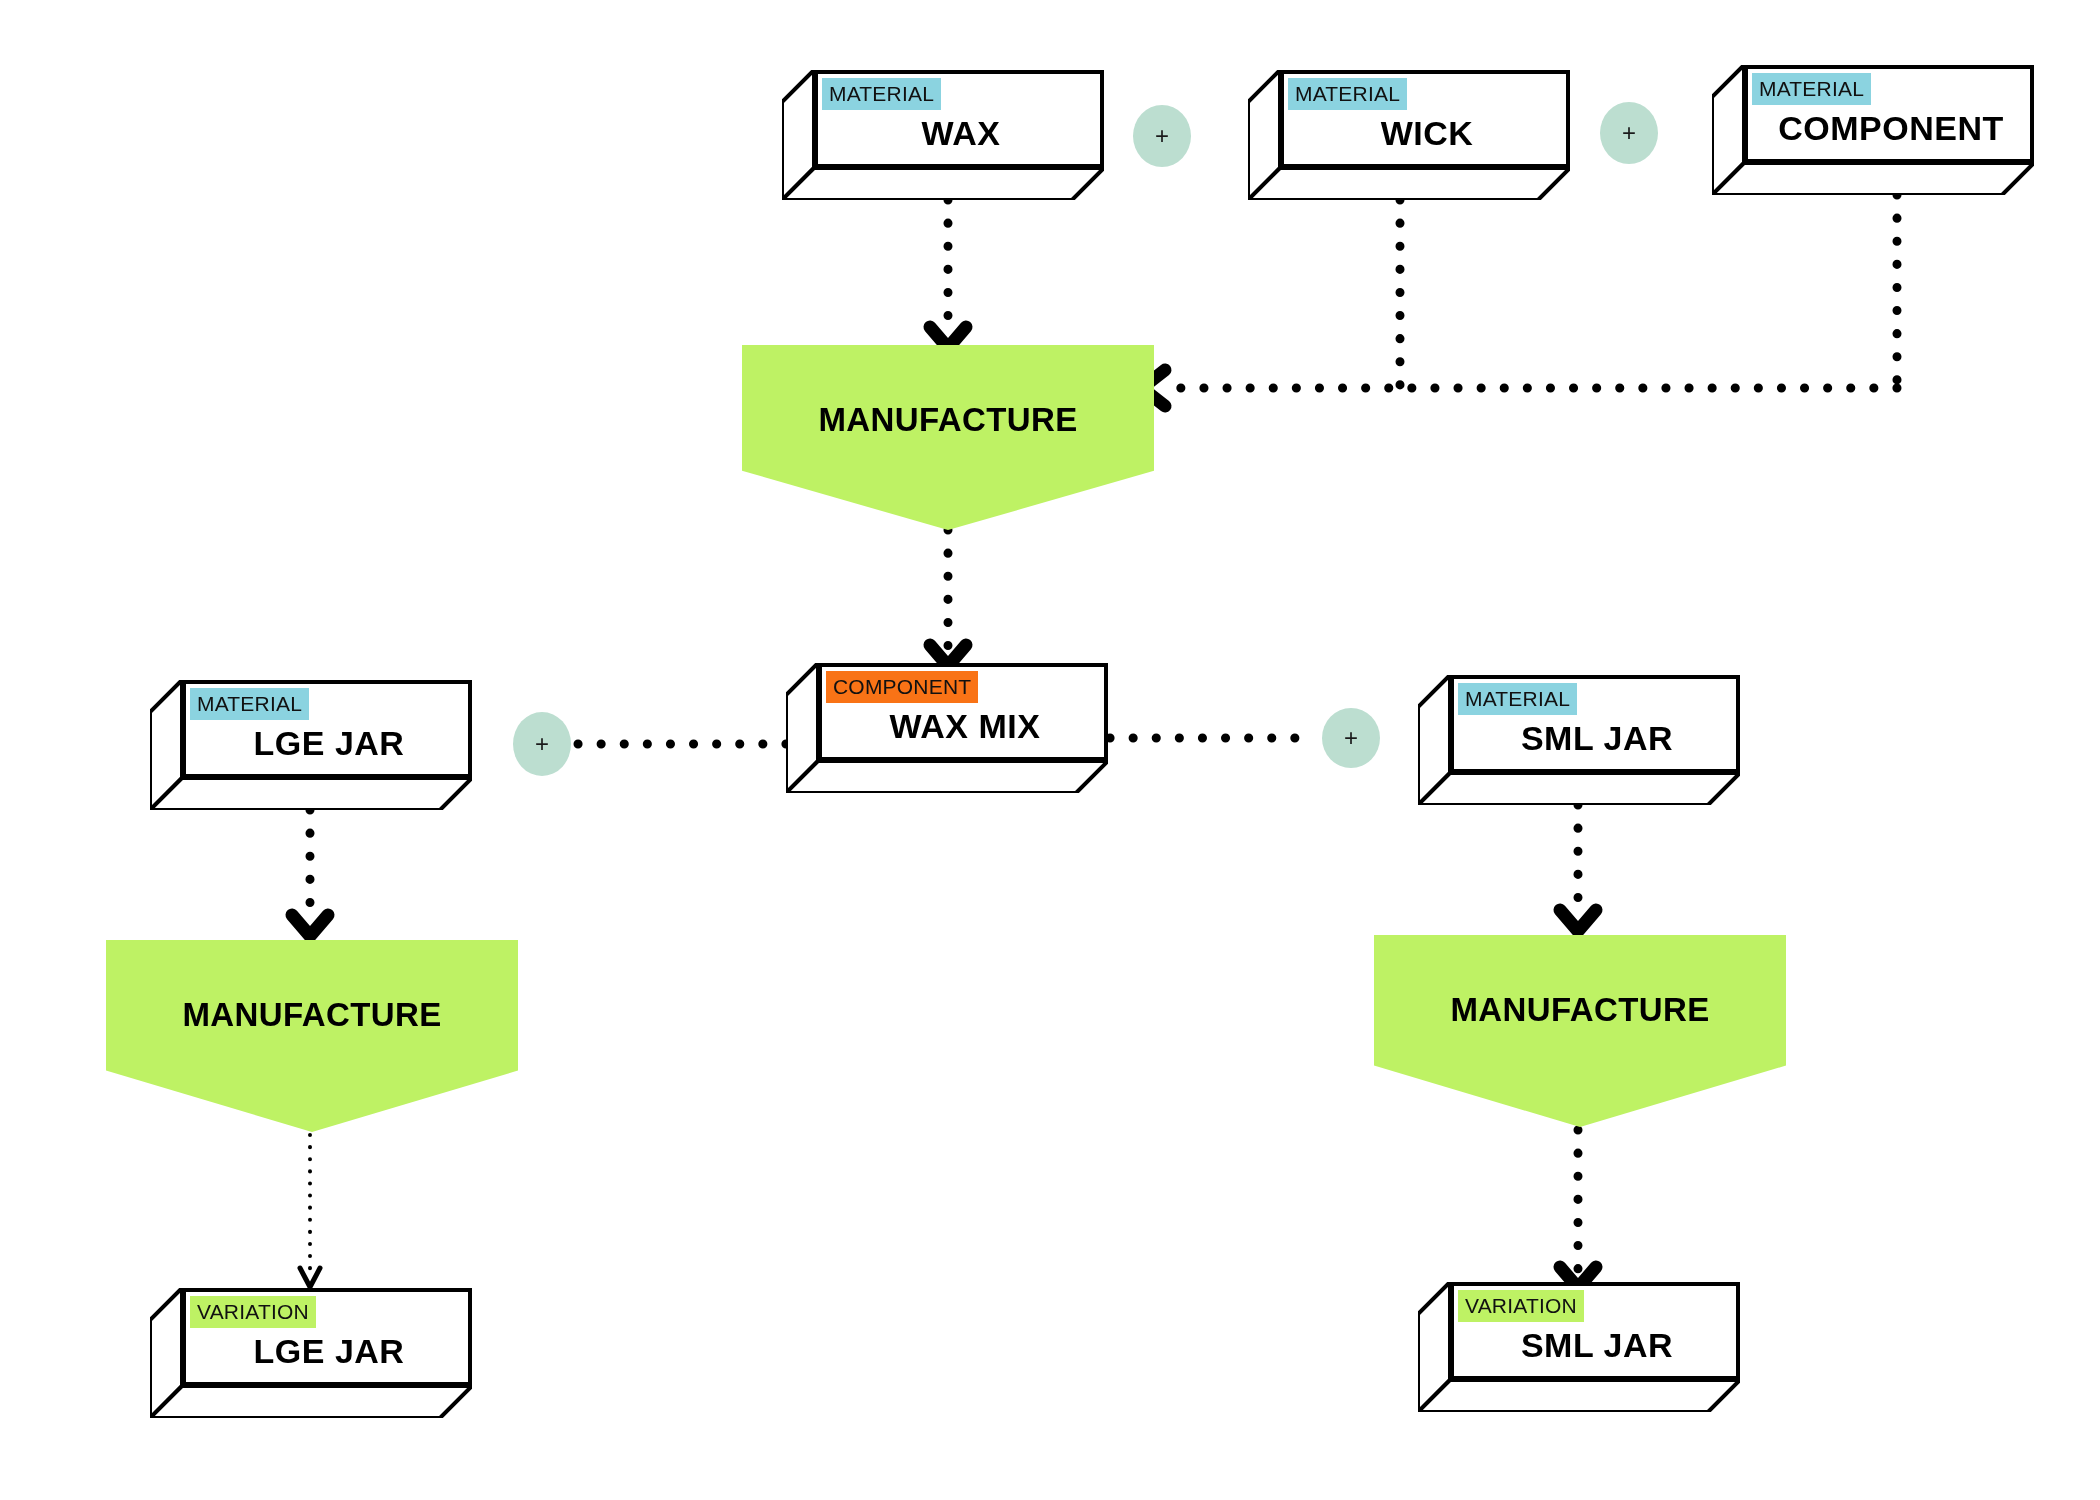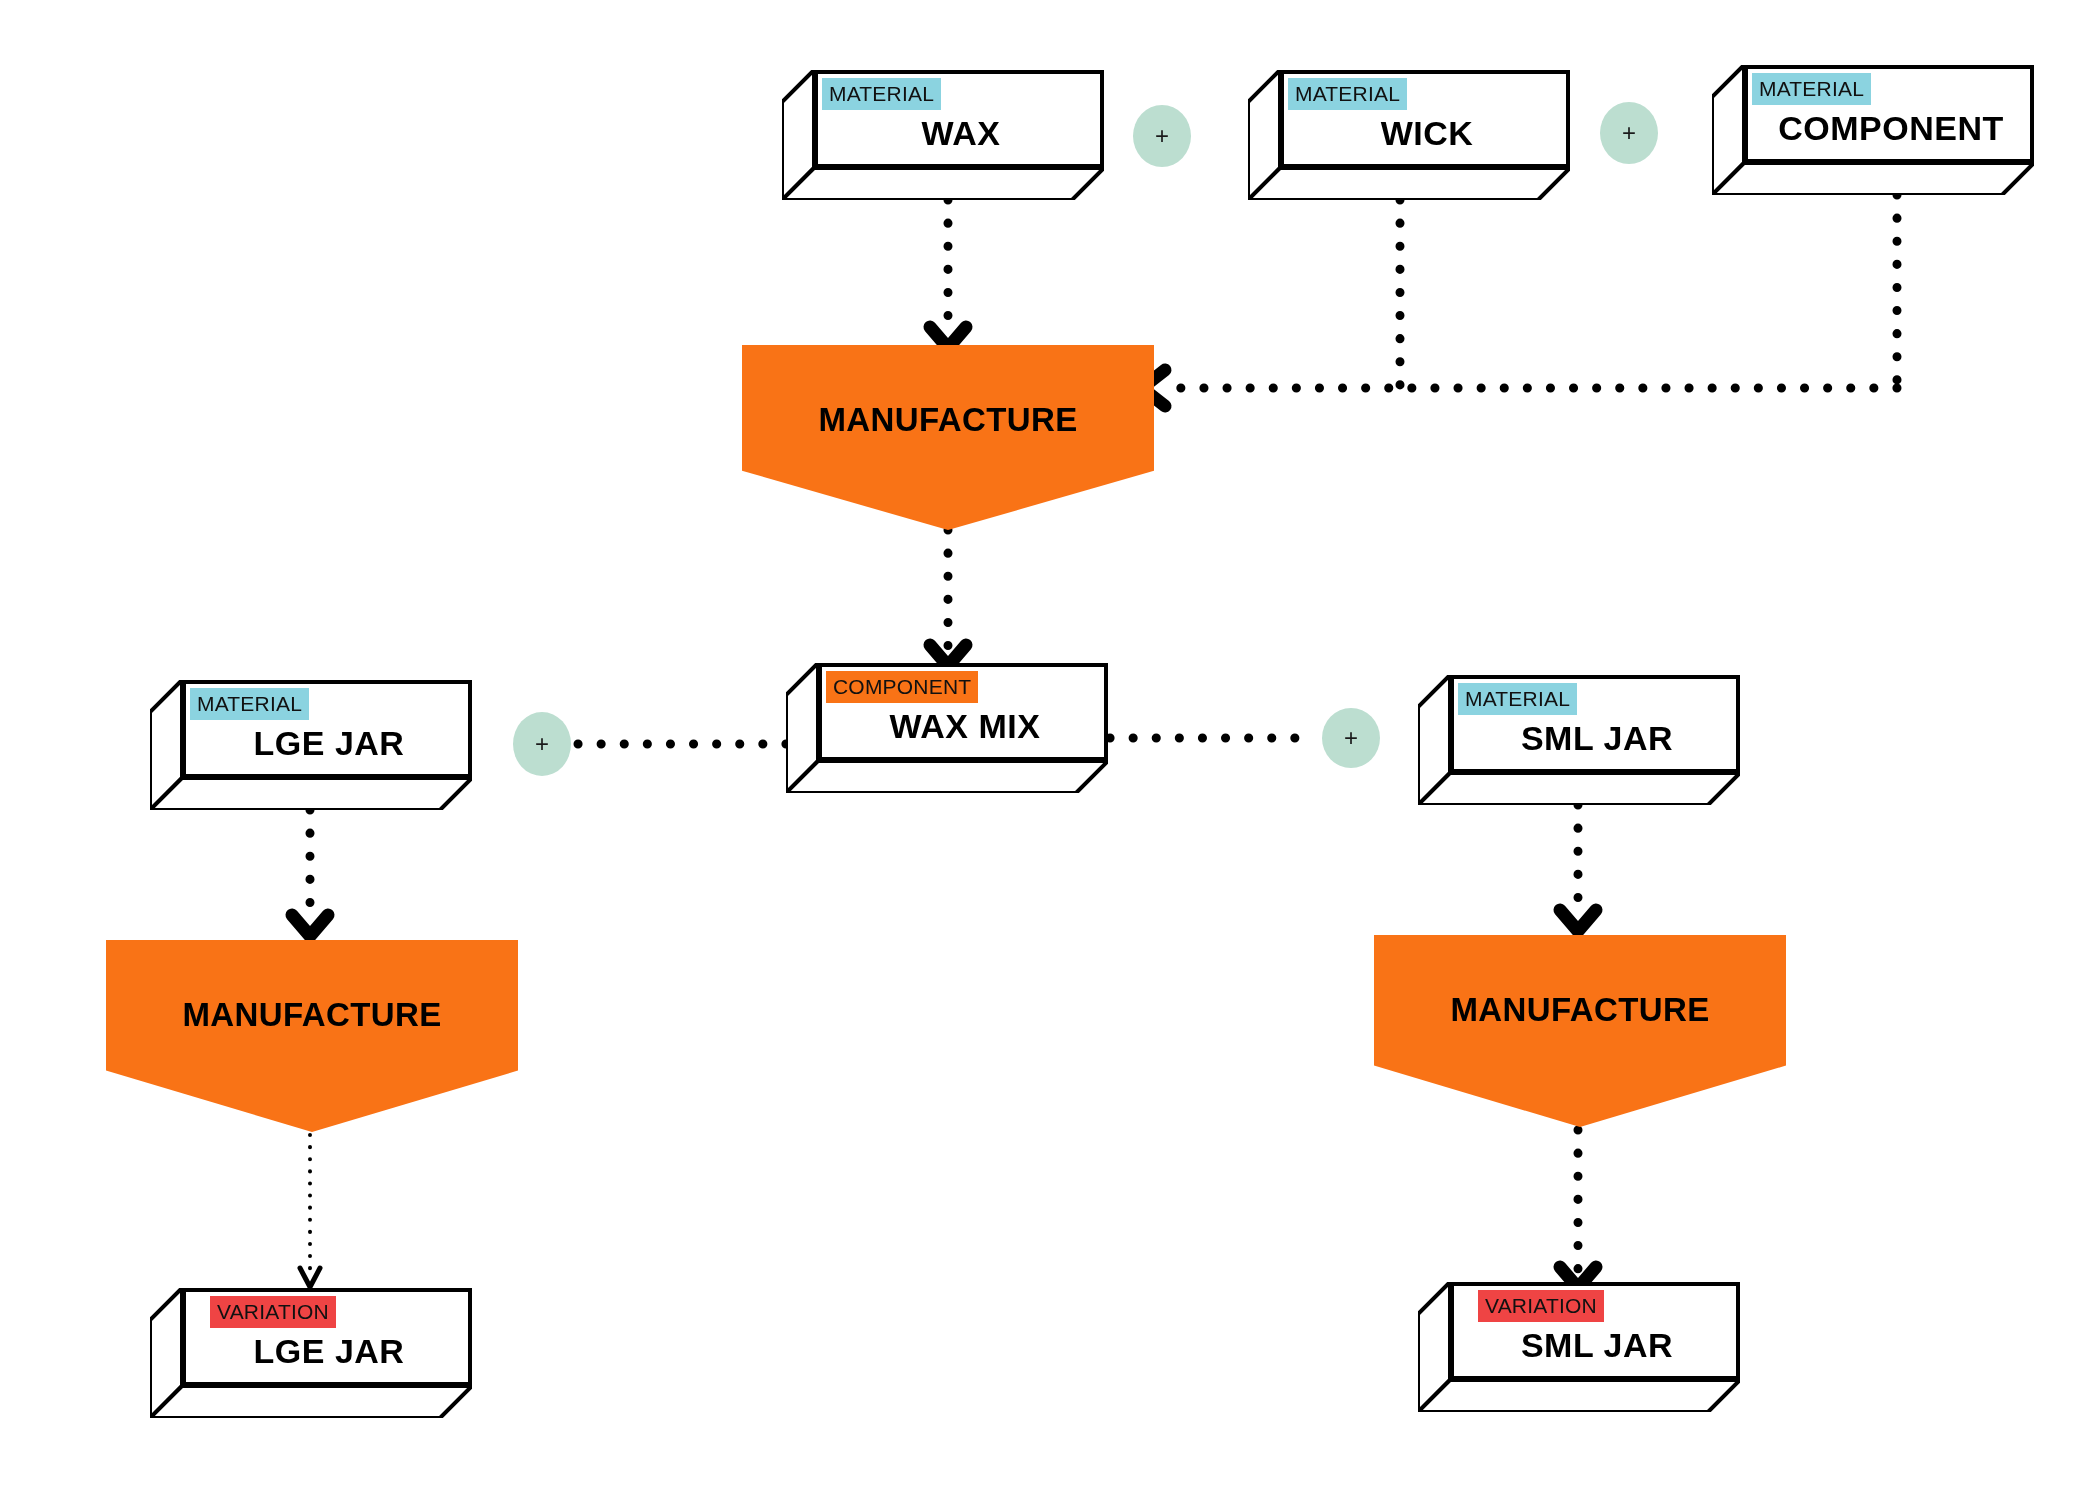--- a/index.html
+++ b/index.html
@@ -60,38 +60,38 @@
     font-size: 21px;
     letter-spacing: 0.2px;
     line-height: 1;
     padding: 5px 7px 6px 7px;
     color: #111111;
     font-weight: 400;
     white-space: nowrap;
   }
   .tag.material   { background: #8bd3e0; }
   .tag.component  { background: #f97316; }
-  .tag.variation  { background: #ef4444; margin-left: 20px; }
+  .tag.variation  { background: #bef264; }
   .node-title {
     position: absolute;
     left: 4px;
     right: 0;
     bottom: 14px;
     text-align: center;
     font-size: 34px;
     font-weight: 700;
     letter-spacing: 0.5px;
     color: #000000;
     line-height: 1;
   }
 
   
   .process {
     position: absolute;
-    background: #f97316;
+    background: #bef264;
     clip-path: polygon(0% 0%, 100% 0%, 100% 68%, 50% 100%, 0% 68%);
   }
   .process-label {
     position: absolute;
     left: 0;
     right: 0;
     top: 56px;
     text-align: center;
     font-size: 33px;
     font-weight: 700;

